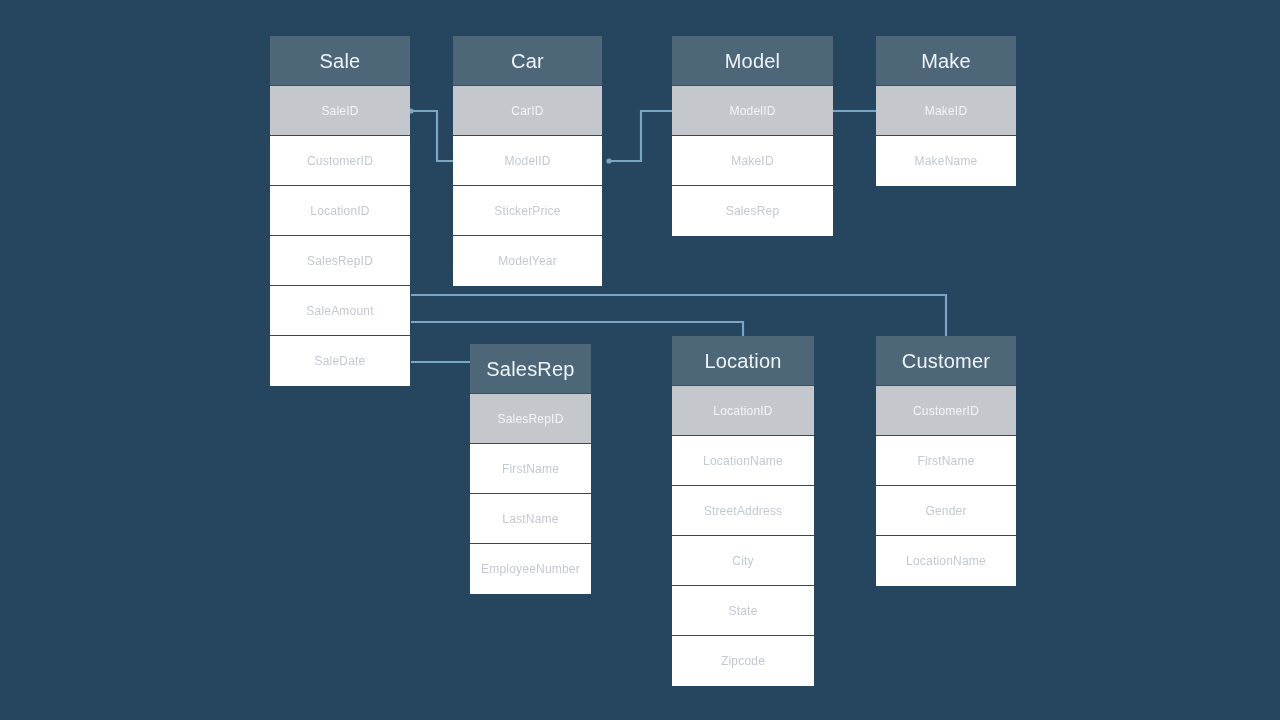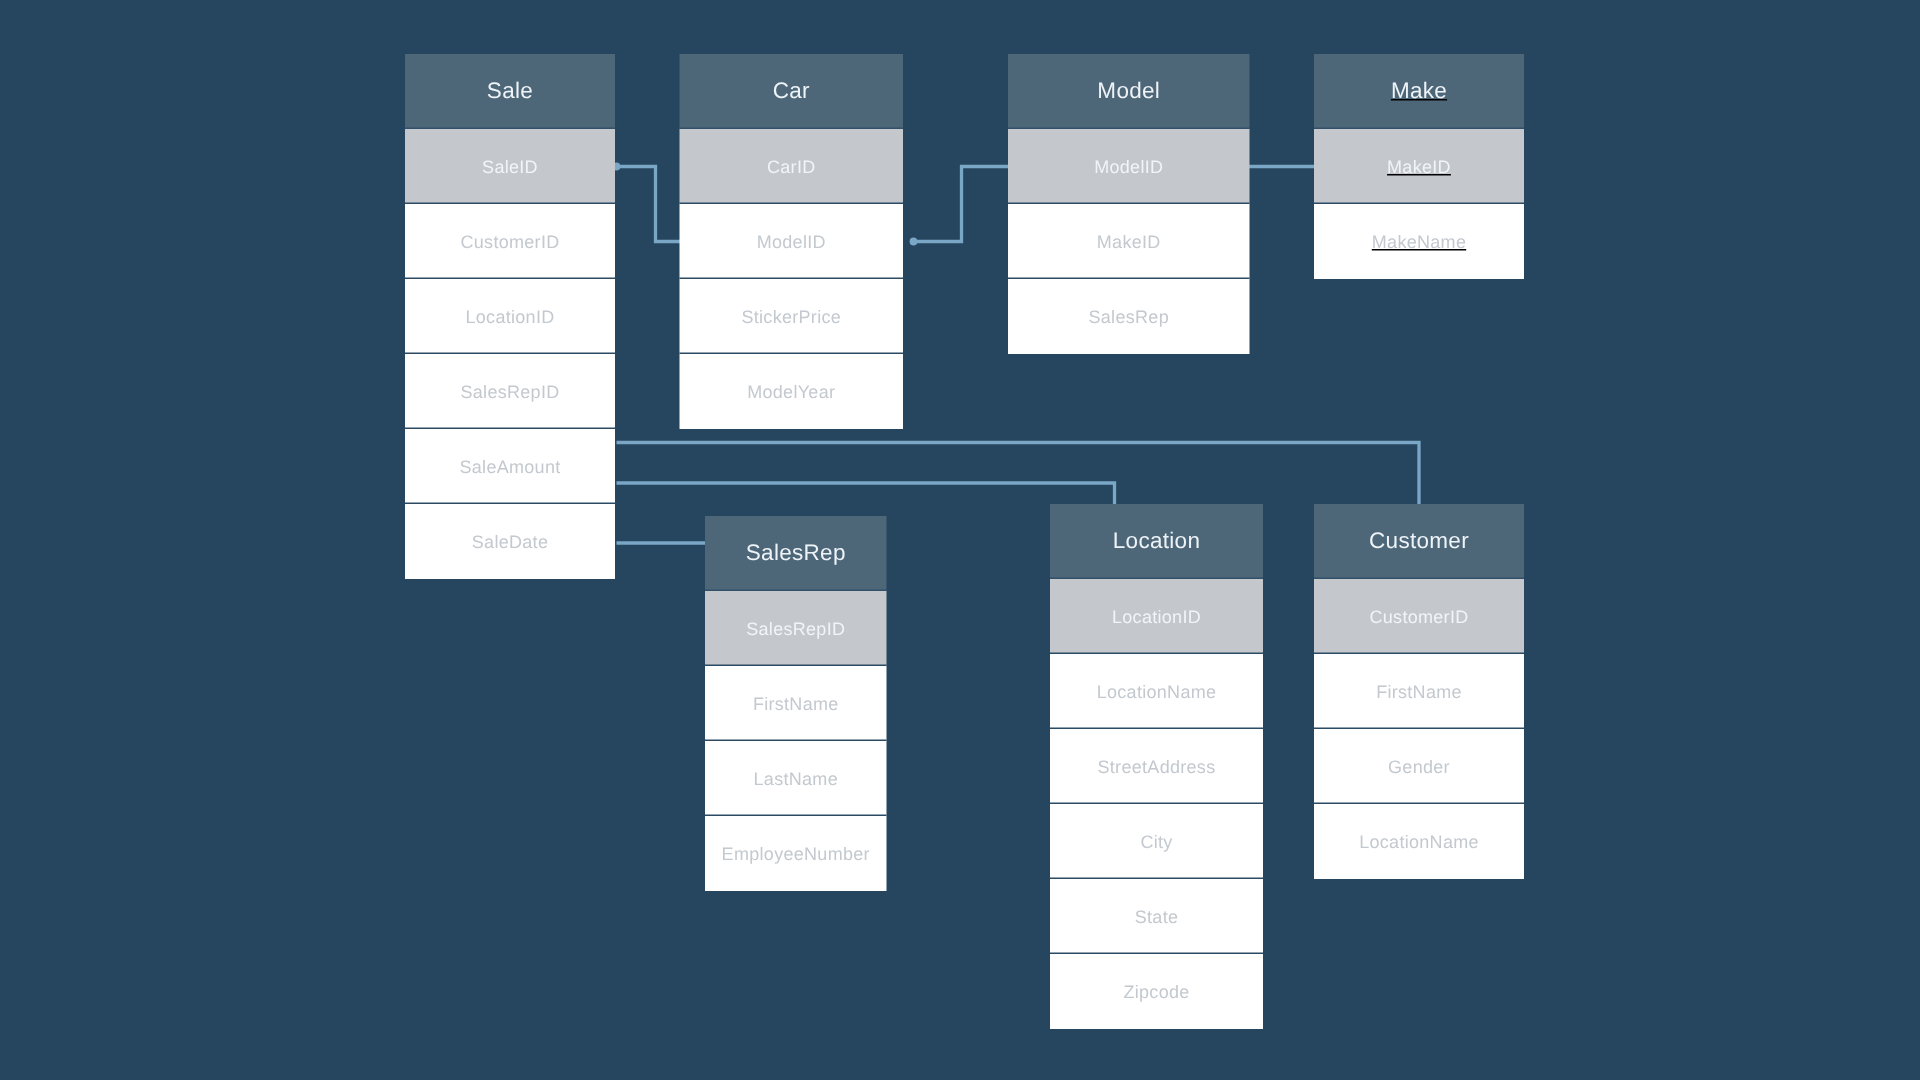--- a/index.html
+++ b/index.html
@@ -20,21 +20,21 @@
     pointer-events: none;
     z-index: 1;
   }
   .entity {
     position: absolute;
     z-index: 2;
   }
   .entity-header {
     background: #4d6779;
     color: #eef3f7;
-    font-size: 15px;
+    font-size: 20px;
     height: 50px;
     line-height: 50px;
     text-align: center;
     letter-spacing: .2px;
     border-bottom: 1px solid #33506a;
   }
   .field {
     height: 50px;
     line-height: 50px;
     text-align: center;
@@ -89,33 +89,33 @@
         <div class="field">ModelID</div>
         <div class="field">StickerPrice</div>
         <div class="field">ModelYear</div>
       </div>
       <div class="entity" style="left: 672px; top: 36px; width: 161px;">
         <div class="entity-header">Model</div>
         <div class="field pk">ModelID</div>
         <div class="field">MakeID</div>
         <div class="field">SalesRep</div>
       </div>
-      <div class="entity" style="left: 876px; top: 36px; width: 140px; text-decoration: underline;">
+      <div class="entity" style="left: 876px; top: 36px; width: 140px;">
         <div class="entity-header">Make</div>
         <div class="field pk">MakeID</div>
         <div class="field">MakeName</div>
       </div>
       <div class="entity" style="left: 470px; top: 344px; width: 121px;">
         <div class="entity-header">SalesRep</div>
         <div class="field pk">SalesRepID</div>
         <div class="field">FirstName</div>
         <div class="field">LastName</div>
         <div class="field">EmployeeNumber</div>
       </div>
-      <div class="entity" style="left: 672px; top: 336px; width: 142px; margin-left: 28px;">
+      <div class="entity" style="left: 672px; top: 336px; width: 142px;">
         <div class="entity-header">Location</div>
         <div class="field pk">LocationID</div>
         <div class="field">LocationName</div>
         <div class="field">StreetAddress</div>
         <div class="field">City</div>
         <div class="field">State</div>
         <div class="field">Zipcode</div>
       </div>
       <div class="entity" style="left: 876px; top: 336px; width: 140px;">
         <div class="entity-header">Customer</div>

